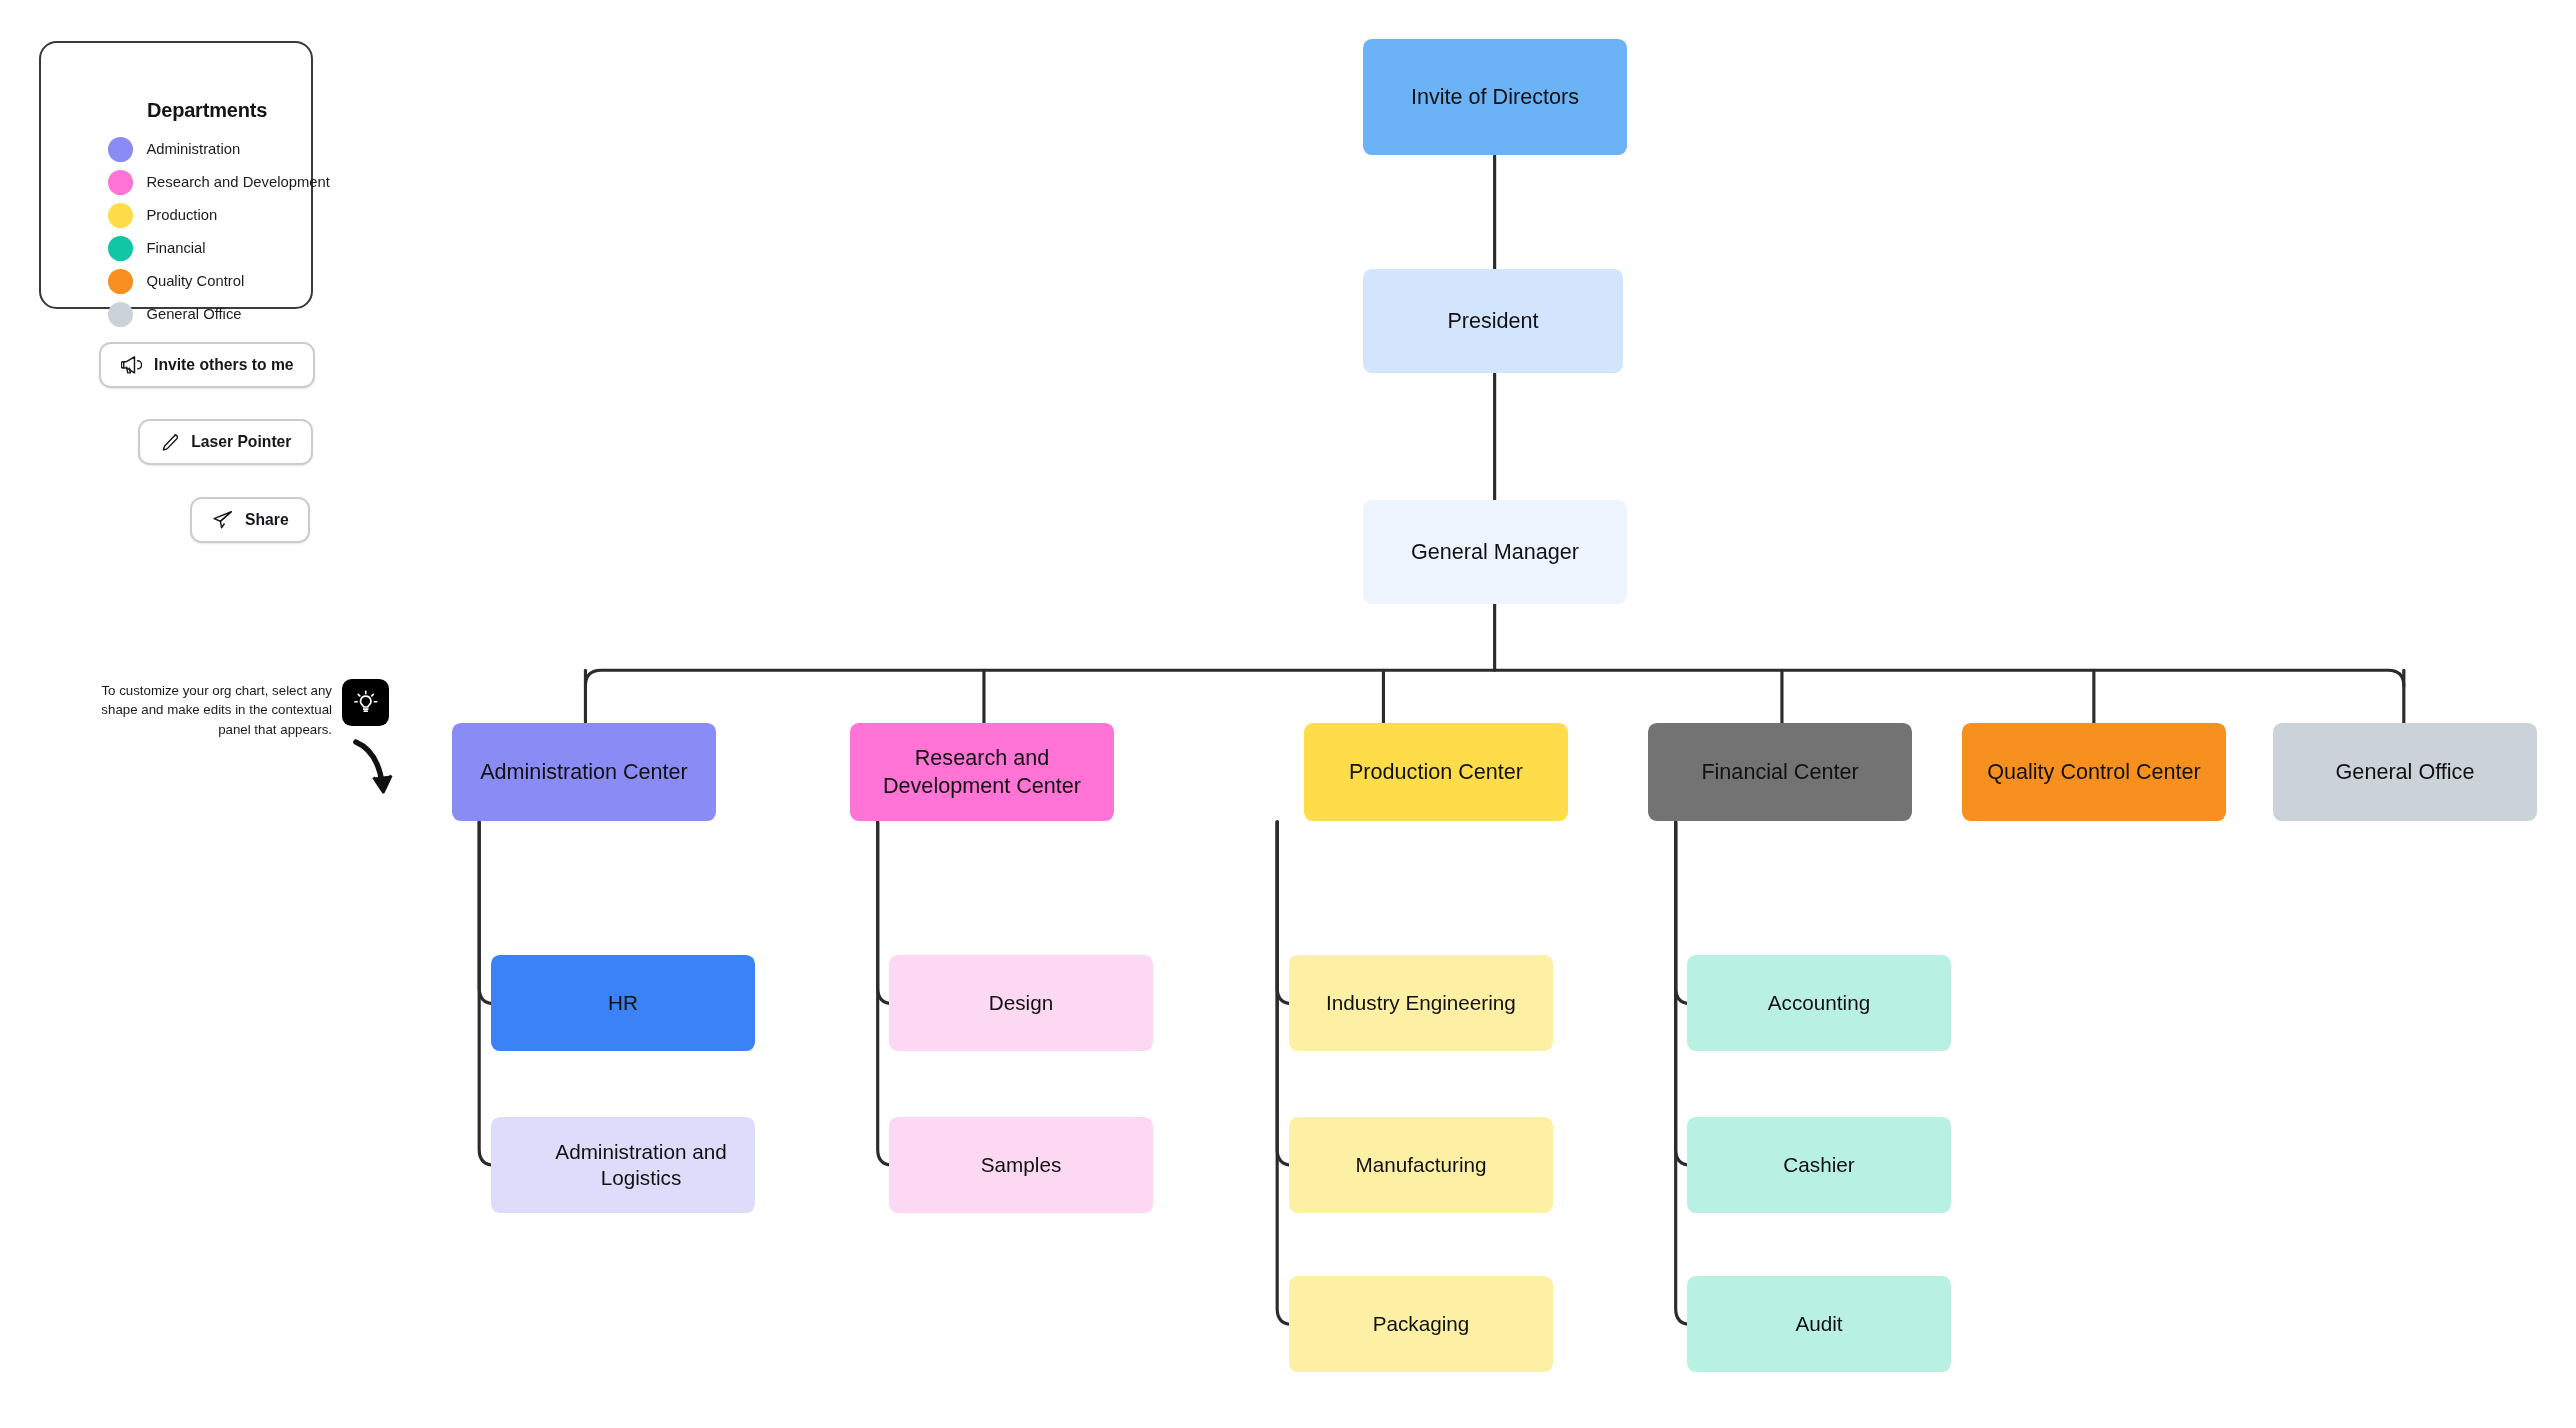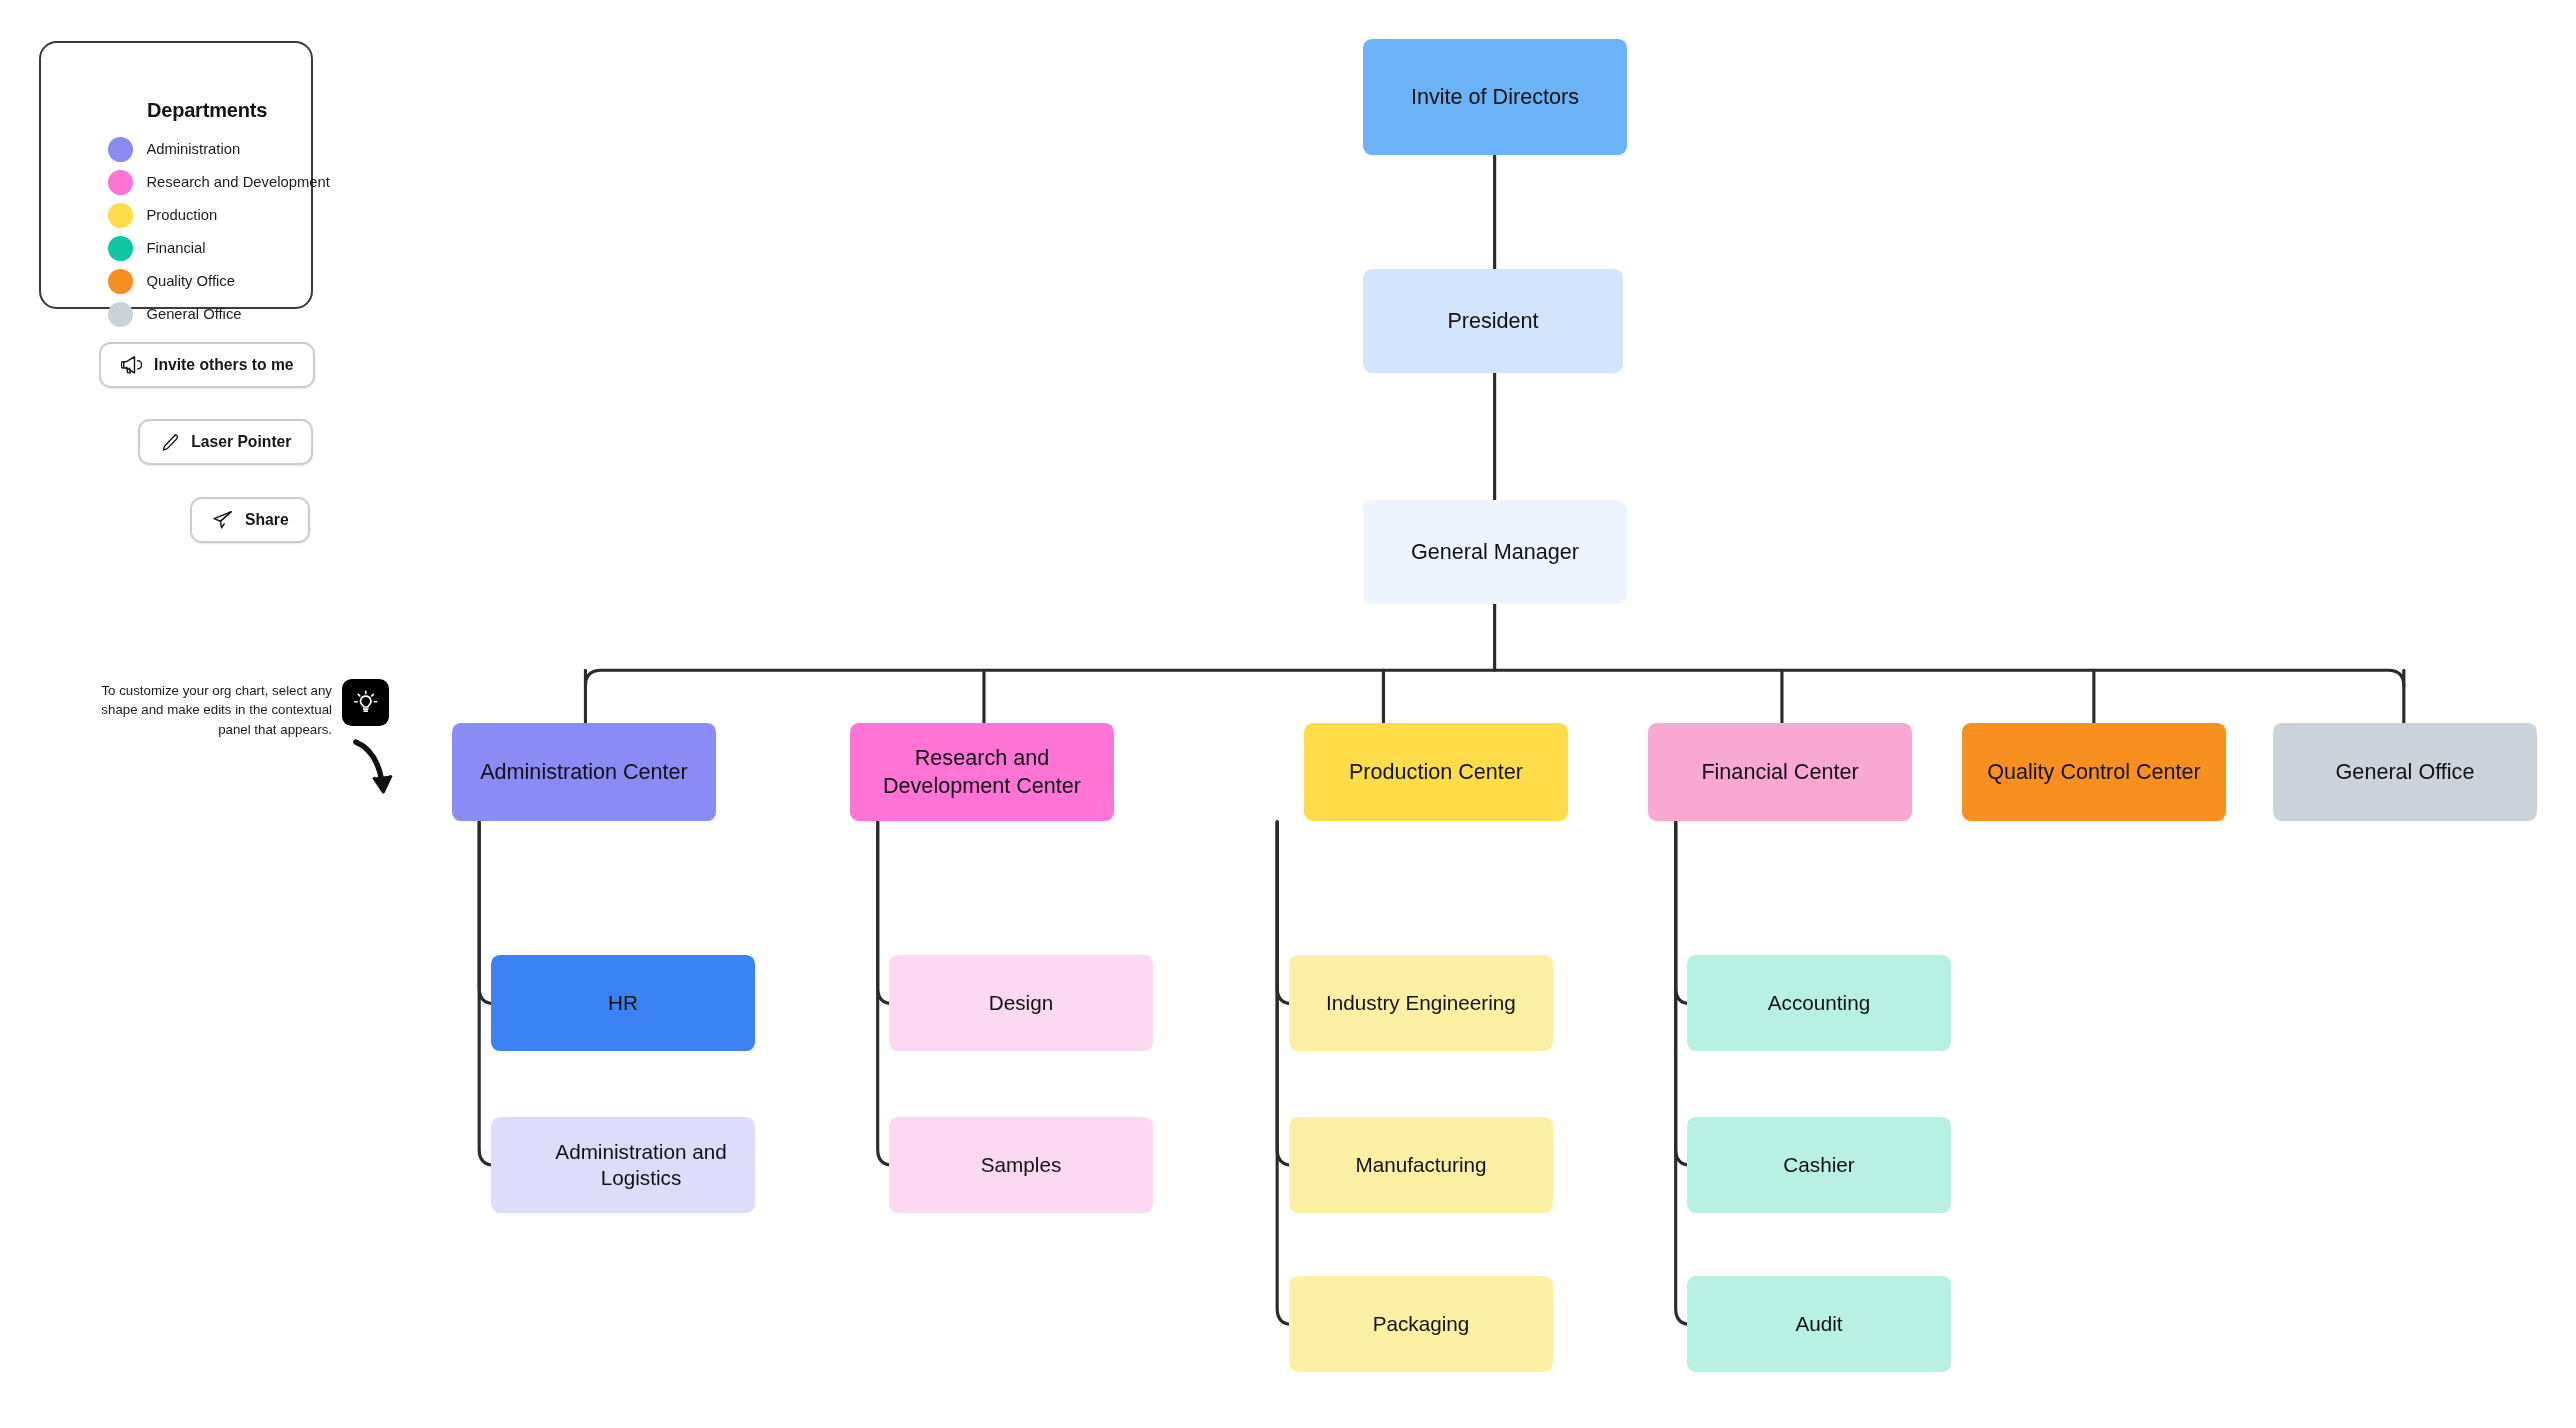--- a/index.html
+++ b/index.html
@@ -194,21 +194,21 @@
       <div class="legend-row" style="top: 160px;">
         <div class="legend-dot" style="background: rgb(255, 221, 74);"></div>
         <div class="legend-label">Production</div>
       </div>
       <div class="legend-row" style="top: 193px;">
         <div class="legend-dot" style="background: rgb(15, 199, 164);"></div>
         <div class="legend-label">Financial</div>
       </div>
       <div class="legend-row" style="top: 226px;">
         <div class="legend-dot" style="background: rgb(247, 144, 30);"></div>
-        <div class="legend-label">Quality Office</div>
+        <div class="legend-label">Quality Control</div>
       </div>
       <div class="legend-row" style="top: 259px;">
         <div class="legend-dot" style="background: rgb(204, 210, 217);"></div>
         <div class="legend-label">General Office</div>
       </div>
     </div>
 
   <div class="tool-btn" id="btn-invite">
     <span>
       <svg width="21.6" height="19.7" viewBox="0 0 24 22">
@@ -263,21 +263,21 @@
     </div>
     <div class="node" style="left: 452px; top: 723px; width: 264px; height: 98px; background: rgb(139, 139, 245);">
       <span class="node-label">Administration Center</span>
     </div>
     <div class="node" style="left: 850px; top: 723px; width: 264px; height: 98px; background: rgb(255, 116, 212);">
       <span class="node-label">Research and Development Center</span>
     </div>
     <div class="node" style="left: 1304px; top: 723px; width: 264px; height: 98px; background: rgb(255, 221, 74);">
       <span class="node-label">Production Center</span>
     </div>
-    <div class="node" style="left: 1648px; top: 723px; width: 264px; height: 98px; background: #f9a8d4;">
+    <div class="node" style="left: 1648px; top: 723px; width: 264px; height: 98px; background: #737373;">
       <span class="node-label">Financial Center</span>
     </div>
     <div class="node" style="left: 1962px; top: 723px; width: 264px; height: 98px; background: rgb(247, 144, 30);">
       <span class="node-label">Quality Control Center</span>
     </div>
     <div class="node" style="left: 2273px; top: 723px; width: 264px; height: 98px; background: rgb(204, 210, 217);">
       <span class="node-label">General Office</span>
     </div>
     <div class="node sub" style="left: 491px; top: 955px; width: 264px; height: 96px; background: #3b82f6;">
       <span class="node-label">HR</span>

